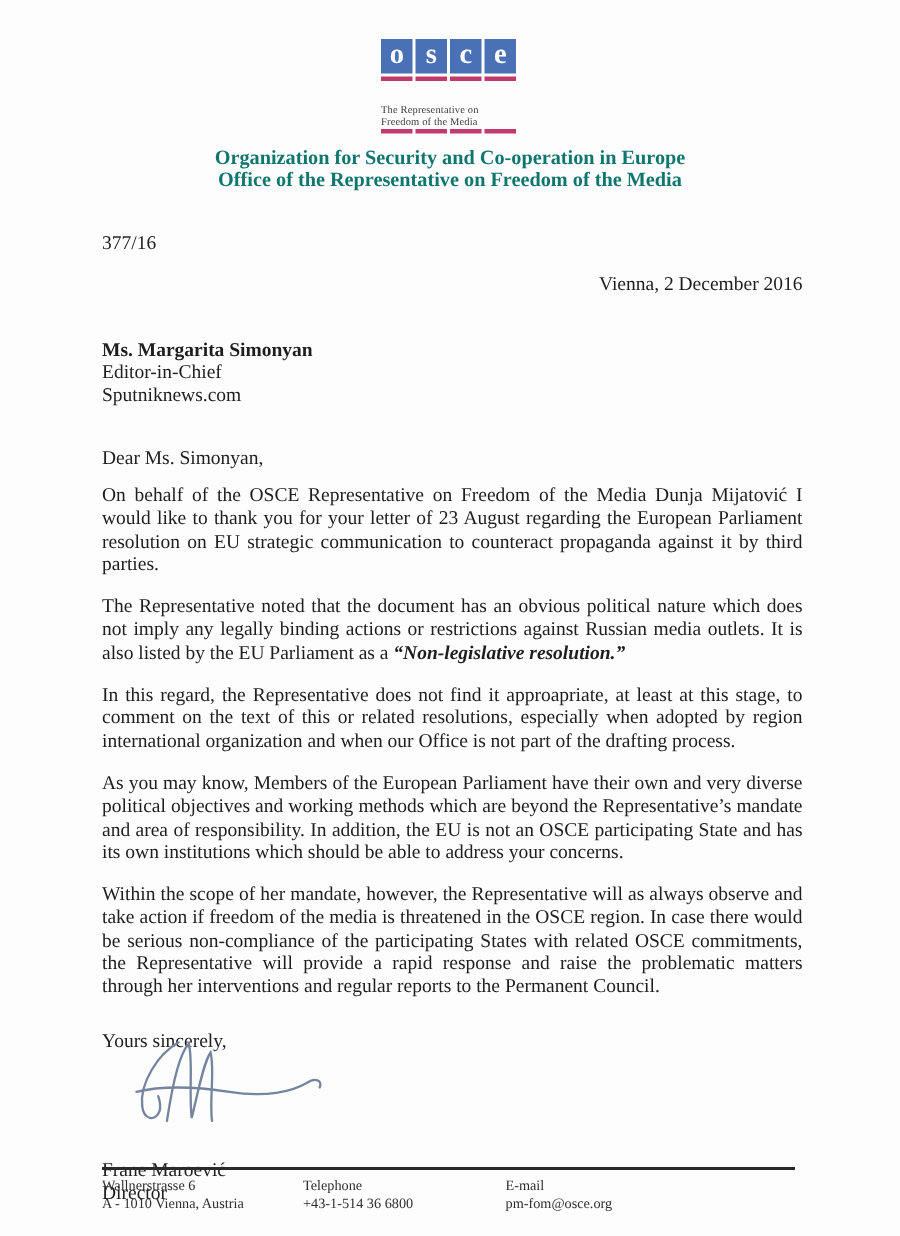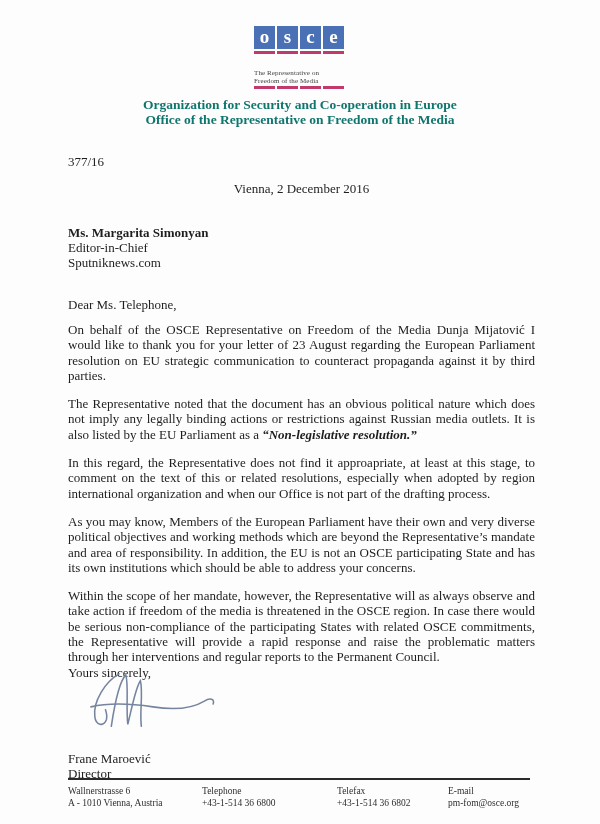--- a/index.html
+++ b/index.html
@@ -50,35 +50,35 @@
     font-weight: bold;
     font-size: 13.5px;
     line-height: 15px;
     margin-top: 8px;
     color: #0f766e;
   }
 
   
   .content { padding: 0 65px 0 68px; }
   .ref-number { margin-top: 27px; font-size: 13px; }
-  .dateline  { margin-top: 11px; font-size: 13px; text-align: center; }
+  .dateline  { margin-top: 11px; font-size: 13px; text-align: right; }
   .recipient { margin-top: 28px; font-size: 13px; line-height: 15px; }
   .recipient .name { font-weight: bold; }
   .salutation { margin-top: 27px; font-size: 13px; }
   .body-text p {
     margin-top: 13px;
     font-size: 13px;
     line-height: 15.3px;
     text-align: justify;
   }
   .body-text p:first-child { margin-top: 9px; }
   .emphasis { font-weight: bold; font-style: italic; }
 
   
-  .valediction { font-size: 13px; }
+  .valediction { margin-top: 21px; font-size: 13px; }
   .signature-wrap { margin-top: -10px; margin-left: -8px; height: 64px; }
   .signer { font-size: 13px; line-height: 15px; margin-top: 16px; }
 
   
   .footer {
     position: absolute;
     left: 68px;
     top: 778px;
     width: 462px;
   }
@@ -130,21 +130,21 @@
     <div class="ref-number">377/16</div>
 
     <div class="dateline">Vienna, 2 December 2016</div>
 
     <div class="recipient">
       <div class="name">Ms. Margarita Simonyan</div>
       <div>Editor-in-Chief</div>
       <div>Sputniknews.com</div>
     </div>
 
-    <div class="salutation">Dear Ms. Telephone,</div>
+    <div class="salutation">Dear Ms. Simonyan,</div>
 
     <div class="body-text">
       <p>On behalf of the OSCE Representative on Freedom of the Media Dunja Mijatović I would like to thank you for your letter of 23 August regarding the European Parliament resolution on EU strategic communication to counteract propaganda against it by third parties.</p>
       <p><span>The Representative noted that the document has an obvious political nature which does not imply any legally binding actions or restrictions against Russian media outlets. It is also listed by the EU Parliament as a </span><span class="emphasis">“Non-legislative resolution.”</span></p>
       <p>In this regard, the Representative does not find it approapriate, at least at this stage, to comment on the text of this or related resolutions, especially when adopted by region international organization and when our Office is not part of the drafting process.</p>
       <p>As you may know, Members of the European Parliament have their own and very diverse political objectives and working methods which are beyond the Representative’s mandate and area of responsibility. In addition, the EU is not an OSCE participating State and has its own institutions which should be able to address your concerns.</p>
       <p>Within the scope of her mandate, however, the Representative will as always observe and take action if freedom of the media is threatened in the OSCE region. In case there would be serious non-compliance of the participating States with related OSCE commitments, the Representative will provide a rapid response and raise the problematic matters through her interventions and regular reports to the Permanent Council.</p>
     </div>
 
     <div class="valediction">Yours sincerely,</div>
@@ -169,23 +169,19 @@
     <div class="footer-grid">
       <div class="footer-col">
         <div>Wallnerstrasse 6</div>
         <div>A - 1010 Vienna, Austria</div>
       </div>
       <div class="footer-col">
         <div>Telephone</div>
         <div>+43-1-514 36 6800</div>
       </div>
       <div class="footer-col">
-        <div>Telefax</div>
-        <div>+43-1-514 36 6802</div>
-      </div>
-      <div class="footer-col">
         <div>E-mail</div>
         <div>pm-fom@osce.org</div>
       </div>
     </div>
   </div>
 
 </div>
 
 </body></html>

